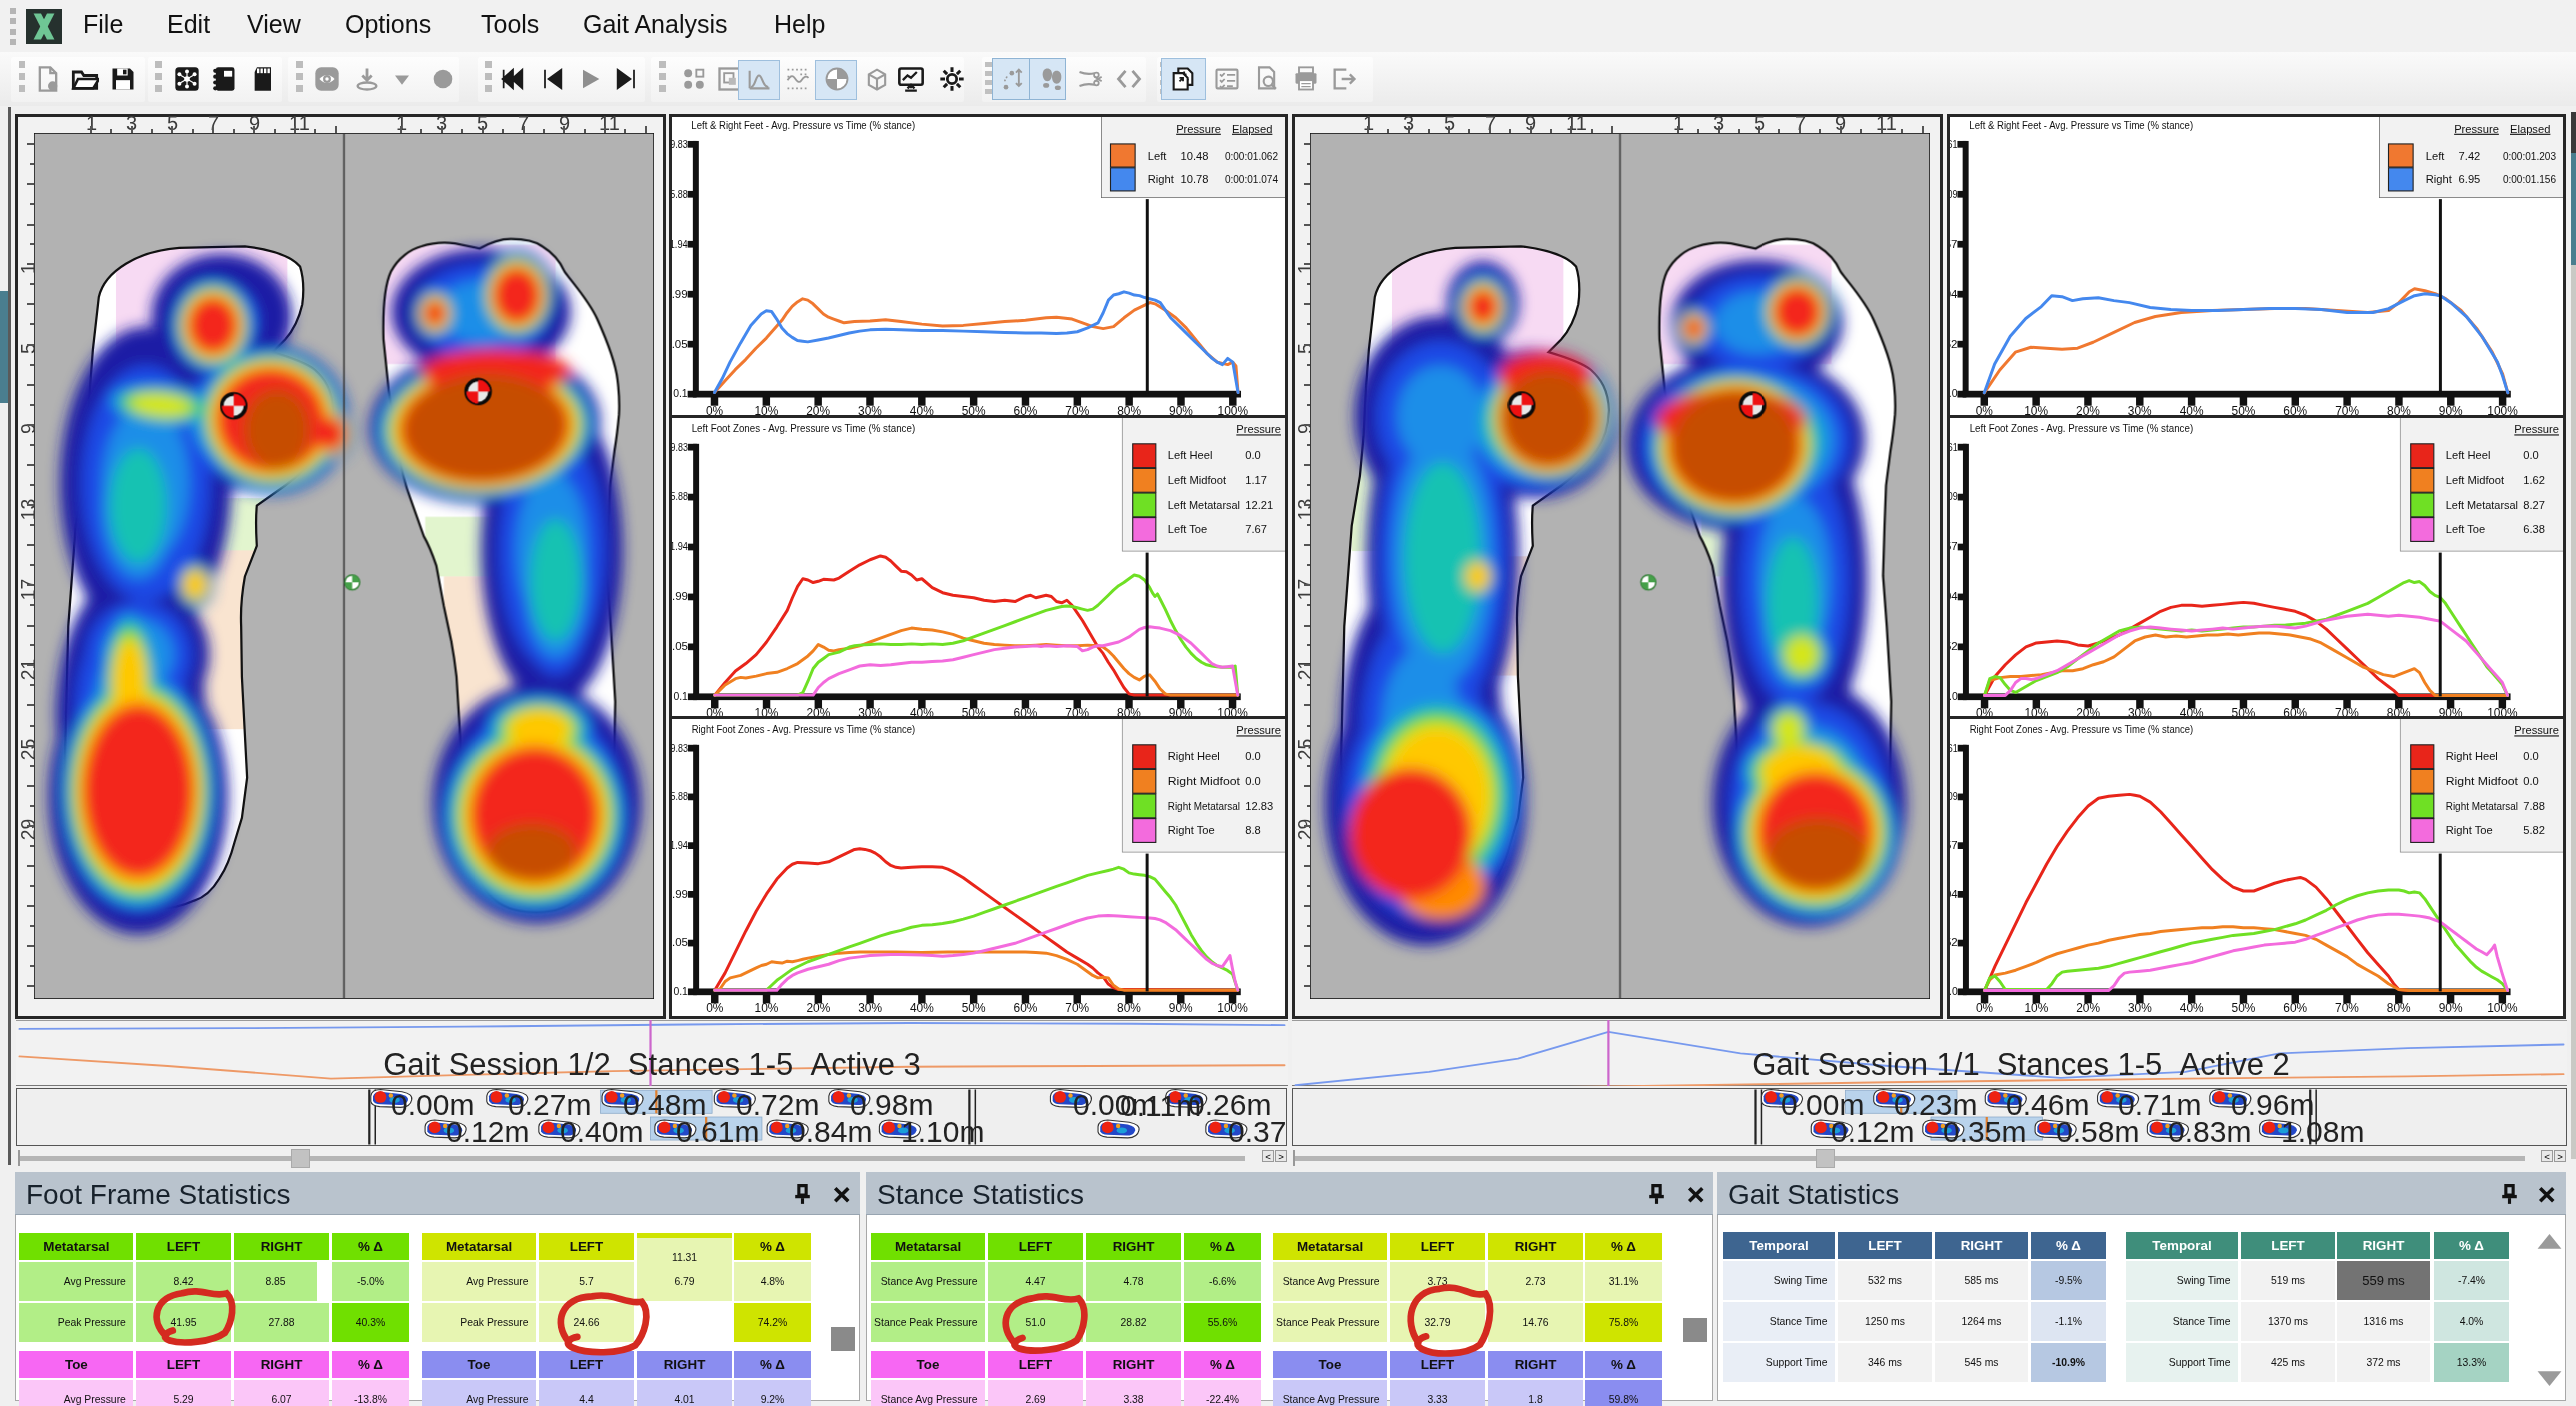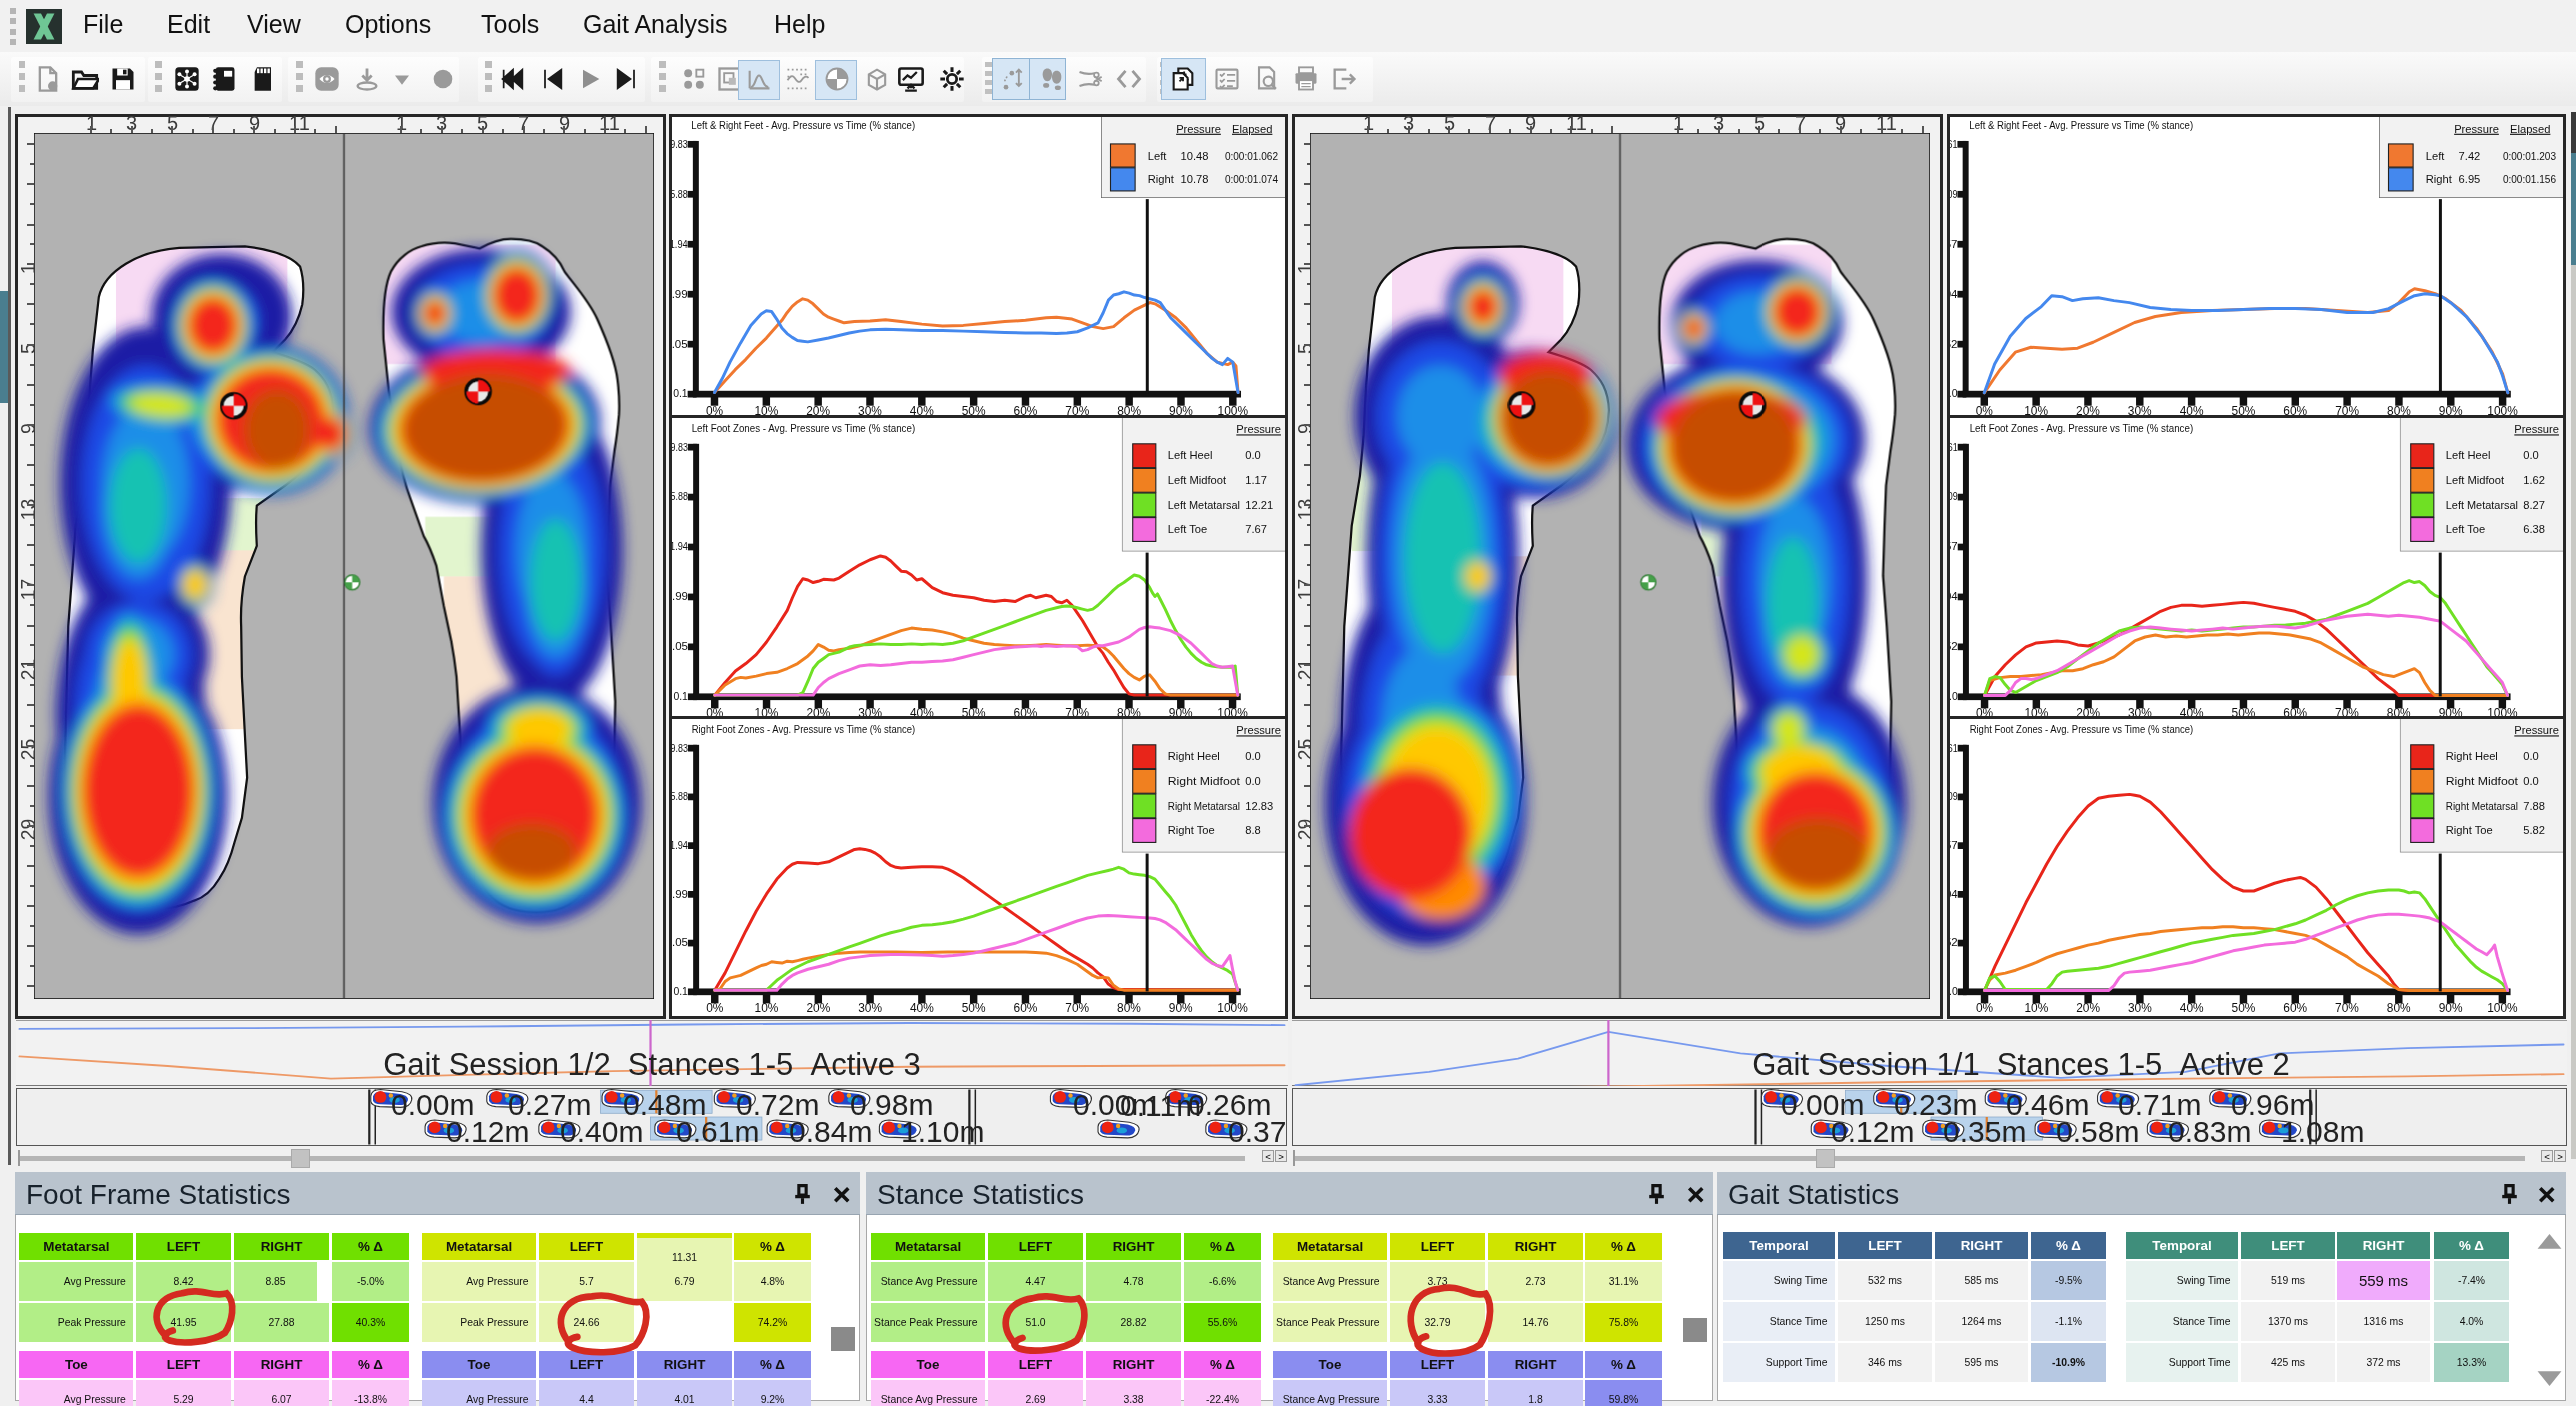--- a/index.html
+++ b/index.html
@@ -1484,29 +1484,29 @@
 <div class="abs" style="left:1723px;top:1261px;width:112px;height:39px;background:#e9eef6;font-size:10.4px;font-weight:400;color:#111;display:flex;align-items:center;justify-content:flex-end;padding-right:7.5px;">Swing Time</div>
 <div class="abs" style="left:1838px;top:1261px;width:94px;height:39px;background:#f2f2f2;font-size:10.4px;font-weight:400;color:#111;display:flex;align-items:center;justify-content:center;">532 ms</div>
 <div class="abs" style="left:1935px;top:1261px;width:93px;height:39px;background:#f2f2f2;font-size:10.4px;font-weight:400;color:#111;display:flex;align-items:center;justify-content:center;">585 ms</div>
 <div class="abs" style="left:2031px;top:1261px;width:75px;height:39px;background:#b6c8e2;font-size:10.4px;font-weight:400;color:#111;display:flex;align-items:center;justify-content:center;">-9.5%</div>
 <div class="abs" style="left:1723px;top:1302px;width:112px;height:39px;background:#e9eef6;font-size:10.4px;font-weight:400;color:#111;display:flex;align-items:center;justify-content:flex-end;padding-right:7.5px;">Stance Time</div>
 <div class="abs" style="left:1838px;top:1302px;width:94px;height:39px;background:#f2f2f2;font-size:10.4px;font-weight:400;color:#111;display:flex;align-items:center;justify-content:center;">1250 ms</div>
 <div class="abs" style="left:1935px;top:1302px;width:93px;height:39px;background:#f2f2f2;font-size:10.4px;font-weight:400;color:#111;display:flex;align-items:center;justify-content:center;">1264 ms</div>
 <div class="abs" style="left:2031px;top:1302px;width:75px;height:39px;background:#dde5f2;font-size:10.4px;font-weight:400;color:#111;display:flex;align-items:center;justify-content:center;">-1.1%</div>
 <div class="abs" style="left:1723px;top:1343px;width:112px;height:39px;background:#e9eef6;font-size:10.4px;font-weight:400;color:#111;display:flex;align-items:center;justify-content:flex-end;padding-right:7.5px;">Support Time</div>
 <div class="abs" style="left:1838px;top:1343px;width:94px;height:39px;background:#f2f2f2;font-size:10.4px;font-weight:400;color:#111;display:flex;align-items:center;justify-content:center;">346 ms</div>
-<div class="abs" style="left:1935px;top:1343px;width:93px;height:39px;background:#f2f2f2;font-size:10.4px;font-weight:400;color:#111;display:flex;align-items:center;justify-content:center;">595 ms</div>
+<div class="abs" style="left:1935px;top:1343px;width:93px;height:39px;background:#f2f2f2;font-size:10.4px;font-weight:400;color:#111;display:flex;align-items:center;justify-content:center;">545 ms</div>
 <div class="abs" style="left:2031px;top:1343px;width:75px;height:39px;background:#b6c8e2;font-size:10.4px;font-weight:700;color:#111;display:flex;align-items:center;justify-content:center;">-10.9%</div>
 <div class="abs" style="left:2126px;top:1232px;width:112px;height:27px;background:#3f8e7b;font-size:13.4px;font-weight:600;color:#fff;display:flex;align-items:center;justify-content:center;">Temporal</div>
 <div class="abs" style="left:2241px;top:1232px;width:94px;height:27px;background:#3f8e7b;font-size:13.4px;font-weight:600;color:#fff;display:flex;align-items:center;justify-content:center;">LEFT</div>
 <div class="abs" style="left:2337px;top:1232px;width:93px;height:27px;background:#3f8e7b;font-size:13.4px;font-weight:600;color:#fff;display:flex;align-items:center;justify-content:center;">RIGHT</div>
 <div class="abs" style="left:2434px;top:1232px;width:75px;height:27px;background:#3f8e7b;font-size:13.4px;font-weight:600;color:#fff;display:flex;align-items:center;justify-content:center;">% Δ</div>
 <div class="abs" style="left:2126px;top:1261px;width:112px;height:39px;background:#e7f2ef;font-size:10.4px;font-weight:400;color:#111;display:flex;align-items:center;justify-content:flex-end;padding-right:7.5px;">Swing Time</div>
 <div class="abs" style="left:2241px;top:1261px;width:94px;height:39px;background:#f2f2f2;font-size:10.4px;font-weight:400;color:#111;display:flex;align-items:center;justify-content:center;">519 ms</div>
-<div class="abs" style="left:2337px;top:1261px;width:93px;height:39px;background:#f0abfc;font-size:15px;font-weight:400;color:#111;display:flex;align-items:center;justify-content:center;">559 ms</div>
+<div class="abs" style="left:2337px;top:1261px;width:93px;height:39px;background:#737373;font-size:13px;font-weight:400;color:#111;display:flex;align-items:center;justify-content:center;">559 ms</div>
 <div class="abs" style="left:2434px;top:1261px;width:75px;height:39px;background:#cfe6e0;font-size:10.4px;font-weight:400;color:#111;display:flex;align-items:center;justify-content:center;">-7.4%</div>
 <div class="abs" style="left:2126px;top:1302px;width:112px;height:39px;background:#e7f2ef;font-size:10.4px;font-weight:400;color:#111;display:flex;align-items:center;justify-content:flex-end;padding-right:7.5px;">Stance Time</div>
 <div class="abs" style="left:2241px;top:1302px;width:94px;height:39px;background:#f2f2f2;font-size:10.4px;font-weight:400;color:#111;display:flex;align-items:center;justify-content:center;">1370 ms</div>
 <div class="abs" style="left:2337px;top:1302px;width:93px;height:39px;background:#f2f2f2;font-size:10.4px;font-weight:400;color:#111;display:flex;align-items:center;justify-content:center;">1316 ms</div>
 <div class="abs" style="left:2434px;top:1302px;width:75px;height:39px;background:#cfe6e0;font-size:10.4px;font-weight:400;color:#111;display:flex;align-items:center;justify-content:center;">4.0%</div>
 <div class="abs" style="left:2126px;top:1343px;width:112px;height:39px;background:#e7f2ef;font-size:10.4px;font-weight:400;color:#111;display:flex;align-items:center;justify-content:flex-end;padding-right:7.5px;">Support Time</div>
 <div class="abs" style="left:2241px;top:1343px;width:94px;height:39px;background:#f2f2f2;font-size:10.4px;font-weight:400;color:#111;display:flex;align-items:center;justify-content:center;">425 ms</div>
 <div class="abs" style="left:2337px;top:1343px;width:93px;height:39px;background:#f2f2f2;font-size:10.4px;font-weight:400;color:#111;display:flex;align-items:center;justify-content:center;">372 ms</div>
 <div class="abs" style="left:2434px;top:1343px;width:75px;height:39px;background:#a5d3c3;font-size:10.4px;font-weight:400;color:#111;display:flex;align-items:center;justify-content:center;">13.3%</div>
 <svg class="abs" style="left:2533px;top:1228px;" width="33" height="164" viewBox="0 0 44 220">

